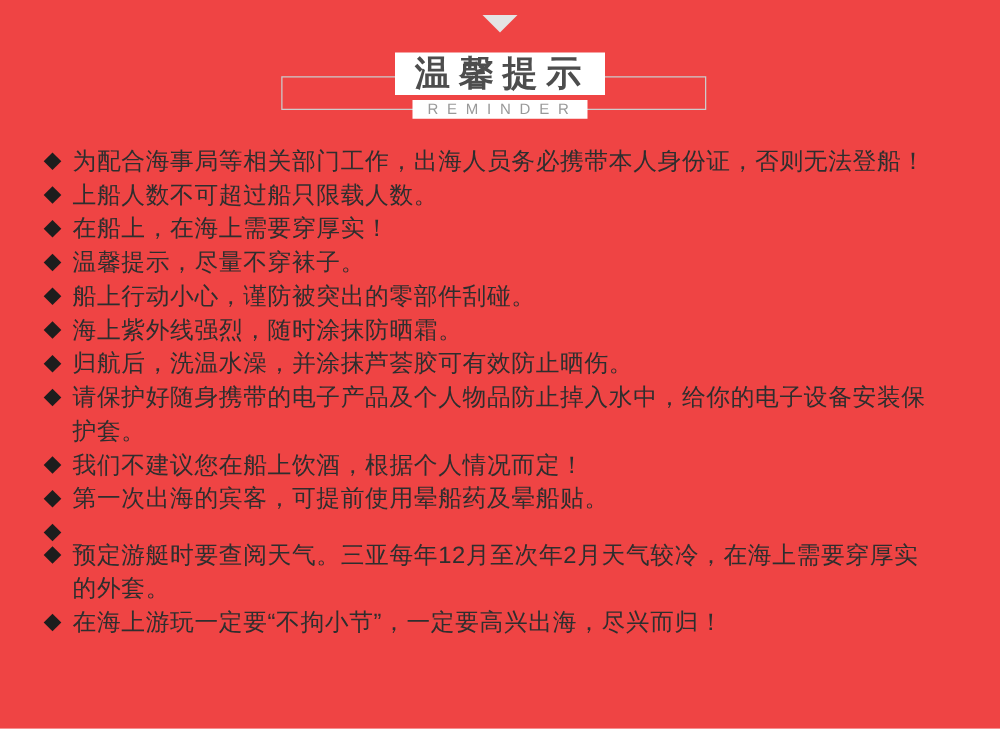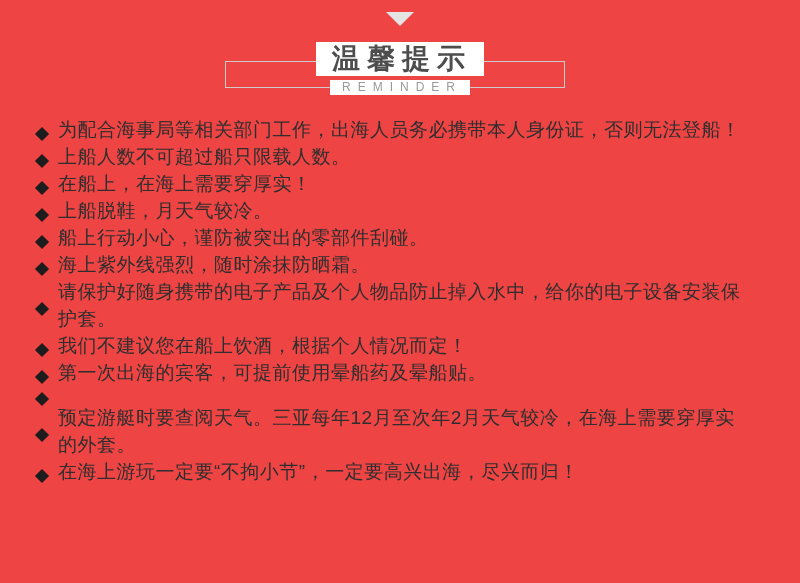--- a/index.html
+++ b/index.html
@@ -62,21 +62,21 @@
     white-space: nowrap;
   }
 
   
   .list {
     position: absolute;
     top: 116px;
     left: 34px;
     right: 20px;
   }
-  .item { display: flex; align-items: center; }
+  .item { display: flex; align-items: flex-start; }
   .bullet {
     flex: none;
     width: 10px;
     height: 10px;
     background: #1d1d1d;
     transform: rotate(45deg);
     margin: 8px 11px 0 3px;
   }
   .item-lines { flex: 1 1 auto; min-width: 0; }
   .item-line {
@@ -115,38 +115,44 @@
   <div class="item">
     <span class="bullet"></span>
     <div class="item-lines">
           <div class="item-line">在船上，在海上需要穿厚实！</div>
         </div>
   </div>
 
   <div class="item">
     <span class="bullet"></span>
     <div class="item-lines">
-          <div class="item-line">上船脱鞋，月天气较冷。</div>
+          <div class="item-line">温馨提示，尽量不穿袜子。</div>
         </div>
   </div>
 
   <div class="item">
     <span class="bullet"></span>
     <div class="item-lines">
           <div class="item-line">船上行动小心，谨防被突出的零部件刮碰。</div>
         </div>
   </div>
 
   <div class="item">
     <span class="bullet"></span>
     <div class="item-lines">
           <div class="item-line">海上紫外线强烈，随时涂抹防晒霜。</div>
         </div>
   </div>
 
+  <div class="item">
+    <span class="bullet"></span>
+    <div class="item-lines">
+          <div class="item-line">归航后，洗温水澡，并涂抹芦荟胶可有效防止晒伤。</div>
+        </div>
+  </div>
 
   <div class="item">
     <span class="bullet"></span>
     <div class="item-lines">
           <div class="item-line">请保护好随身携带的电子产品及个人物品防止掉入水中，给你的电子设备安装保</div>
           <div class="item-line">护套。</div>
         </div>
   </div>
 
   <div class="item">

